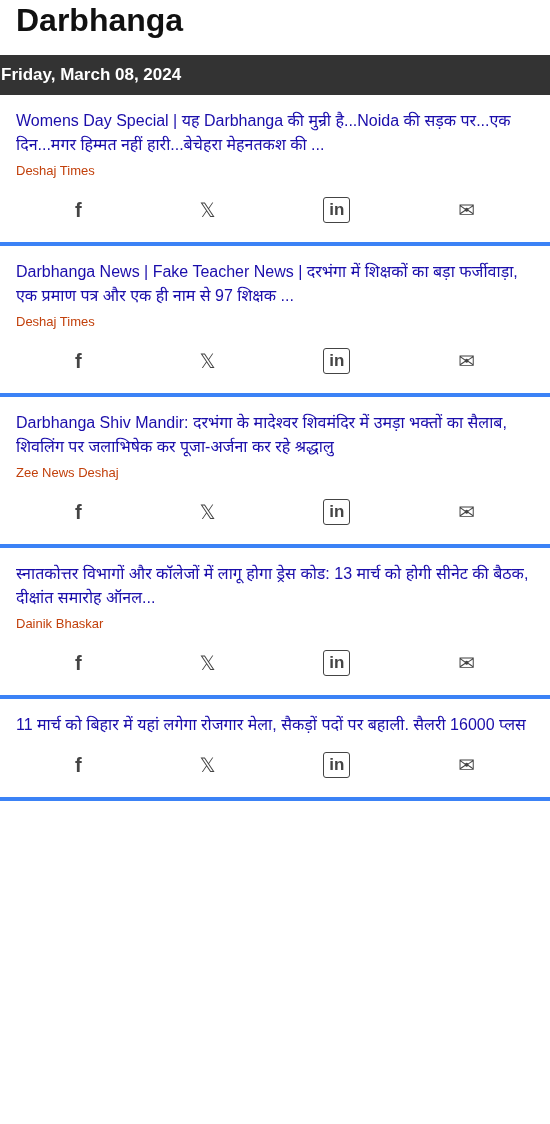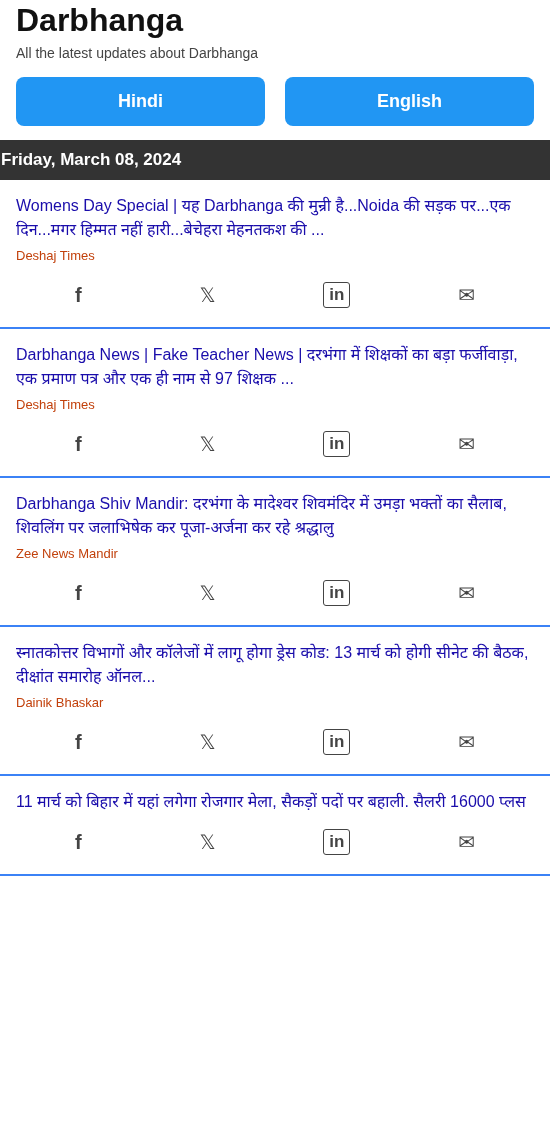--- a/index.html
+++ b/index.html
@@ -41,21 +41,21 @@
     }
     .date-banner {
       background: #333;
       color: #fff;
       padding: 10px 1px;
       font-size: 17px;
       font-weight: bold;
       margin-bottom: 0;
     }
     .news-item {
-      border-bottom: 2px solid #3b82f6;
+      border-bottom: 4px solid #3b82f6;
       padding: 14px 16px 8px 16px;
     }
     .news-title {
       font-size: 16px;
       color: #1a0dab;
       line-height: 1.5;
       margin-bottom: 6px;
       cursor: pointer;
     }
     .news-source {
@@ -74,25 +74,20 @@
       color: #444;
       cursor: pointer;
       padding: 4px 10px;
     }
   </style>
 </head>
 <body>
 
 <div class="header">
   <div class="app-title">Darbhanga</div>
-  <div class="app-subtitle">All the latest updates about Darbhanga</div>
-  <div class="lang-buttons">
-    <button class="lang-btn">Hindi</button>
-    <button class="lang-btn">English</button>
-  </div>
 </div>
 
 <div class="date-banner">Friday, March 08, 2024</div>
 
 <div id="news-list">
     <div class="news-item">
       <div class="news-title">Womens Day Special | यह Darbhanga की मुन्री है...Noida की सड़क पर...एक दिन...मगर हिम्मत नहीं हारी...बेचेहरा मेहनतकश की ...</div>
       <div class="news-source">Deshaj Times</div>
       <div class="share-row">
         <span class="share-icon" style="font-weight: bold;">f</span>
@@ -106,21 +101,21 @@
       <div class="news-source">Deshaj Times</div>
       <div class="share-row">
         <span class="share-icon" style="font-weight: bold;">f</span>
         <span class="share-icon" style="font-weight: normal;">𝕏</span>
         <span class="share-icon" style="font-weight: bold; font-size: 17px; border: 1.5px solid rgb(68, 68, 68); padding: 2px 5px; border-radius: 3px;">in</span>
         <span class="share-icon" style="font-weight: normal;">✉</span>
       </div>
     </div>
     <div class="news-item">
       <div class="news-title">Darbhanga Shiv Mandir: दरभंगा के मादेश्वर शिवमंदिर में उमड़ा भक्तों का सैलाब, शिवलिंग पर जलाभिषेक कर पूजा-अर्जना कर रहे श्रद्धालु</div>
-      <div class="news-source">Zee News Mandir</div>
+      <div class="news-source">Zee News Deshaj</div>
       <div class="share-row">
         <span class="share-icon" style="font-weight: bold;">f</span>
         <span class="share-icon" style="font-weight: normal;">𝕏</span>
         <span class="share-icon" style="font-weight: bold; font-size: 17px; border: 1.5px solid rgb(68, 68, 68); padding: 2px 5px; border-radius: 3px;">in</span>
         <span class="share-icon" style="font-weight: normal;">✉</span>
       </div>
     </div>
     <div class="news-item">
       <div class="news-title">स्नातकोत्तर विभागों और कॉलेजों में लागू होगा ड्रेस कोड: 13 मार्च को होगी सीनेट की बैठक, दीक्षांत समारोह ऑनल...</div>
       <div class="news-source">Dainik Bhaskar</div>

